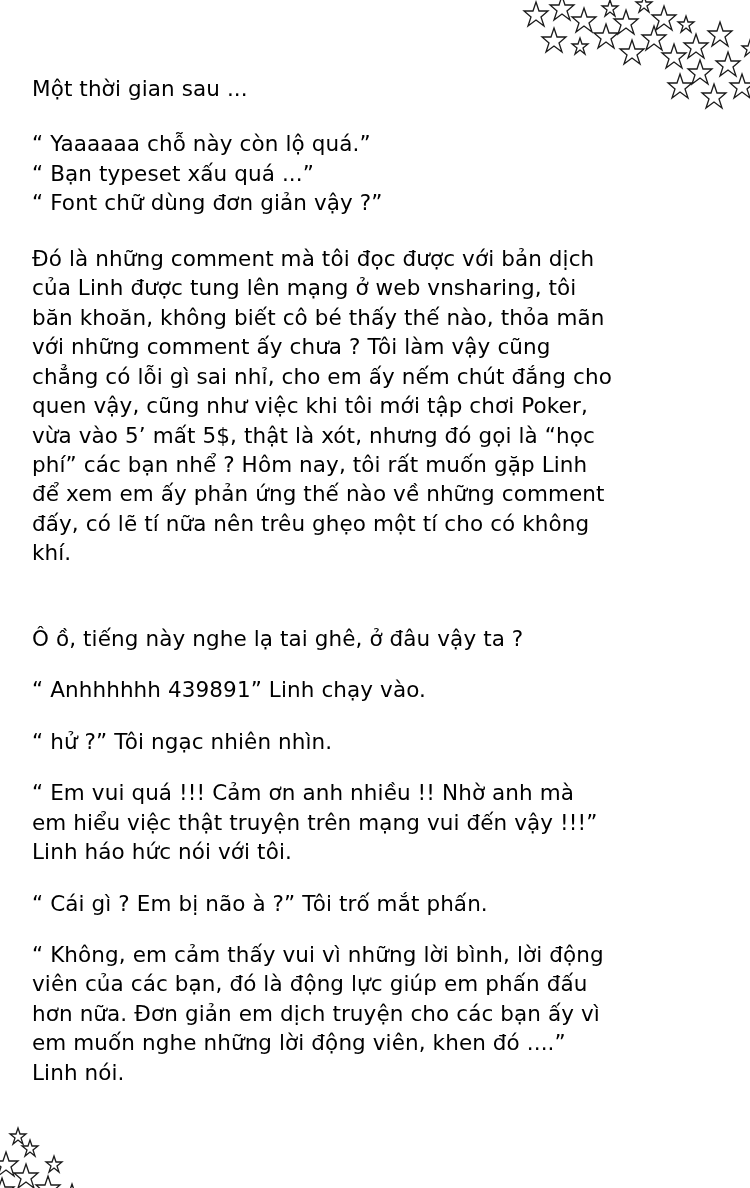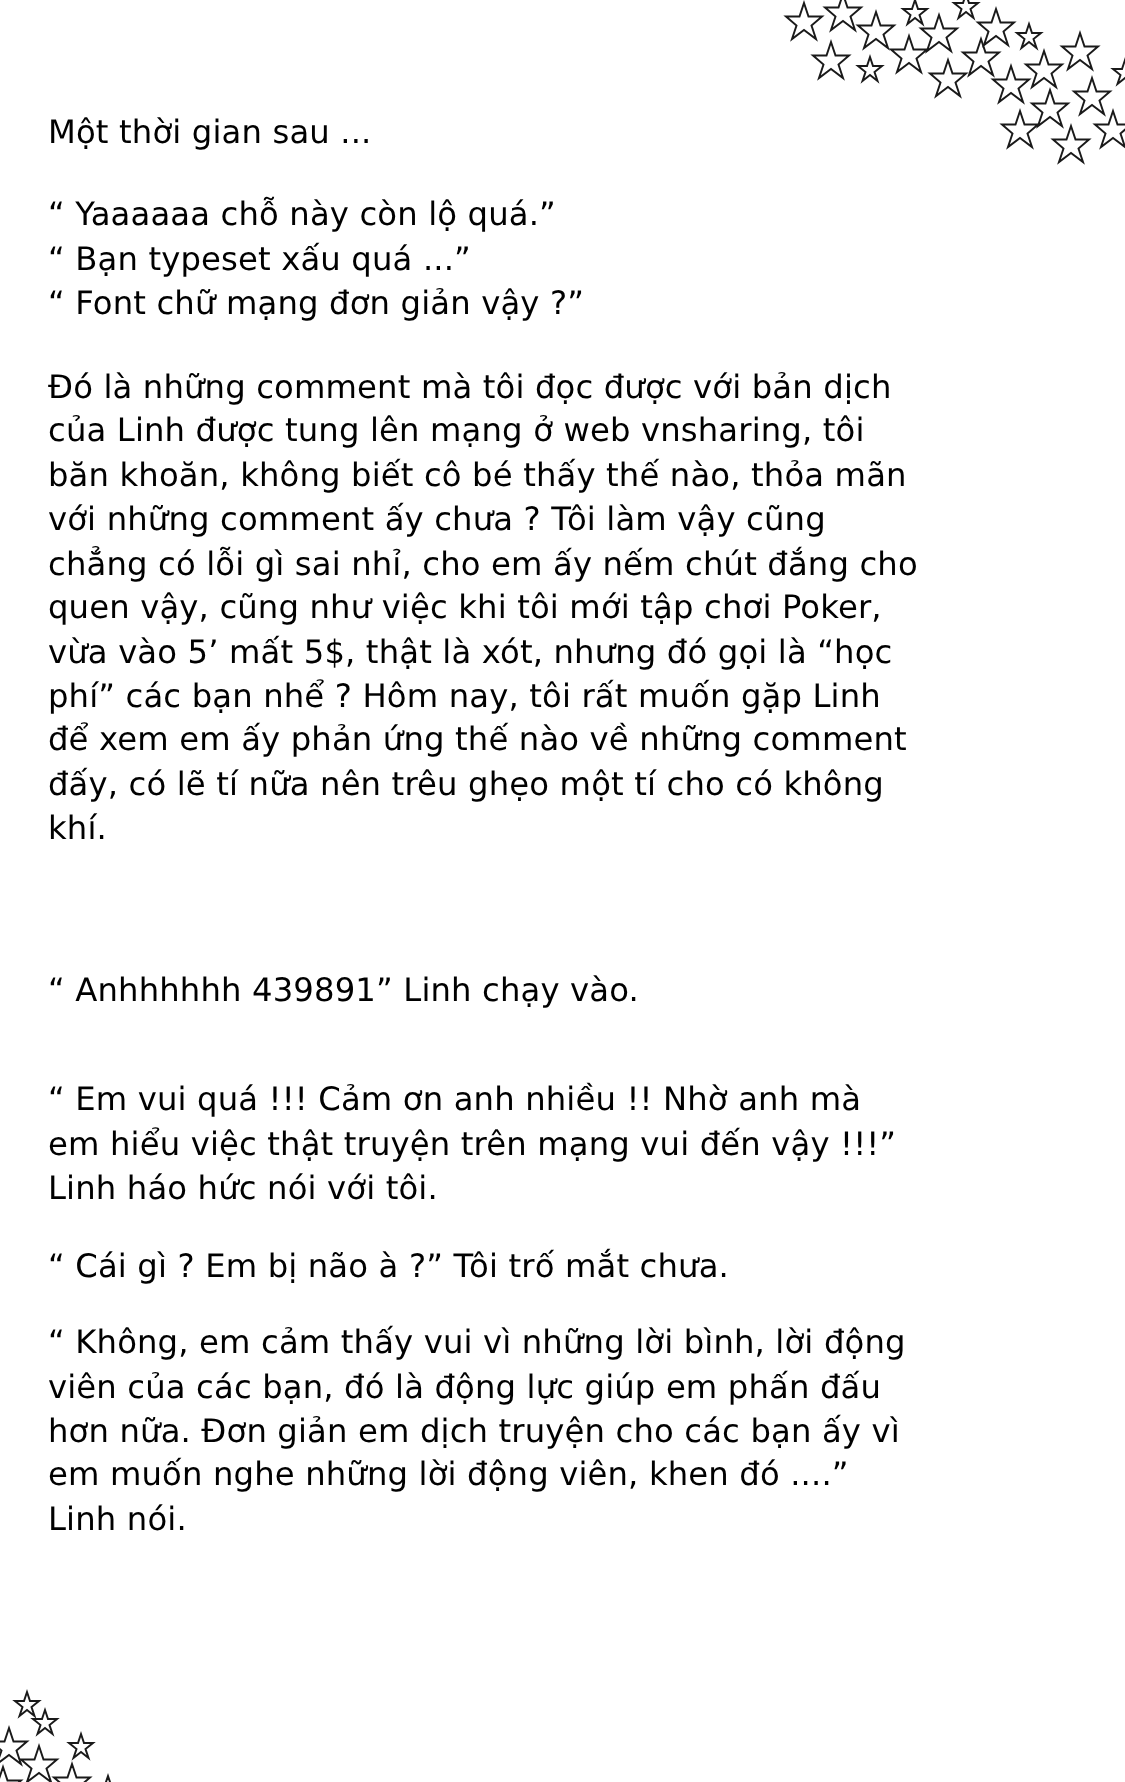--- a/index.html
+++ b/index.html
@@ -108,44 +108,46 @@
 </div>
 
 <div class="page">
 
   <p class="block">Một thời gian sau ...</p>
 
   <div class="gap-lg"></div>
 
   <p class="block">“ Yaaaaaa chỗ này còn lộ quá.”</p>
   <p class="block">“ Bạn typeset xấu quá ...”</p>
-  <p class="block">“ Font chữ mạng đơn giản vậy ?”</p>
+  <p class="block">“ Font chữ dùng đơn giản vậy ?”</p>
 
   <div class="gap-lg"></div>
 
   <p class="block">Đó là những comment mà tôi đọc được với bản dịch của Linh được tung lên mạng ở web vnsharing, tôi băn khoăn, không biết cô bé thấy thế nào, thỏa mãn với những comment ấy chưa ? Tôi làm vậy cũng chẳng có lỗi gì sai nhỉ, cho em ấy nếm chút đắng cho quen vậy, cũng như việc khi tôi mới tập chơi Poker, vừa vào 5’ mất 5$, thật là xót, nhưng đó gọi là “học phí” các bạn nhể ? Hôm nay, tôi rất muốn gặp Linh để xem em ấy phản ứng thế nào về những comment đấy, có lẽ tí nữa nên trêu ghẹo một tí cho có không khí.</p>
 
   <div class="gap-xl"></div>
 
 
   <div class="gap-md"></div>
 
+  <p class="block">Ô ồ, tiếng này nghe lạ tai ghê, ở đâu vậy ta ?</p>
 
   <div class="gap-md"></div>
 
   <p class="block">“ Anhhhhhh 439891” Linh chạy vào.</p>
 
   <div class="gap-md"></div>
 
+  <p class="block">“ hử ?” Tôi ngạc nhiên nhìn.</p>
 
   <div class="gap-md"></div>
 
   <p class="block">“ Em vui quá !!! Cảm ơn anh nhiều !! Nhờ anh mà em hiểu việc thật truyện trên mạng vui đến vậy !!!” Linh háo hức nói với tôi.</p>
 
   <div class="gap-md"></div>
 
-  <p class="block">“ Cái gì ? Em bị não à ?” Tôi trố mắt chưa.</p>
+  <p class="block">“ Cái gì ? Em bị não à ?” Tôi trố mắt phấn.</p>
 
   <div class="gap-md"></div>
 
   <p class="block">“ Không, em cảm thấy vui vì những lời bình, lời động viên của các bạn, đó là động lực giúp em phấn đấu hơn nữa. Đơn giản em dịch truyện cho các bạn ấy vì em muốn nghe những lời động viên, khen đó ....” Linh nói.</p>
 
 </div>
 
 </body></html>

